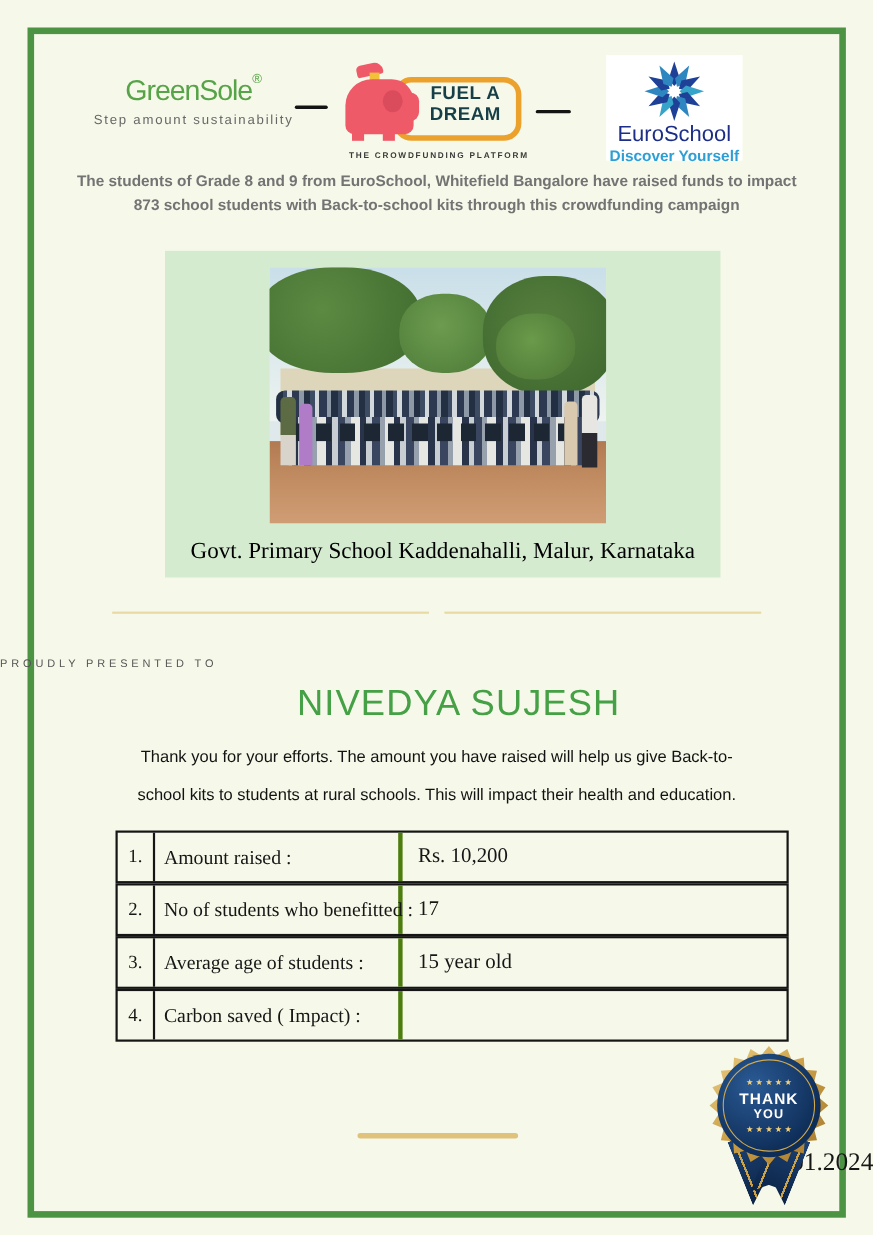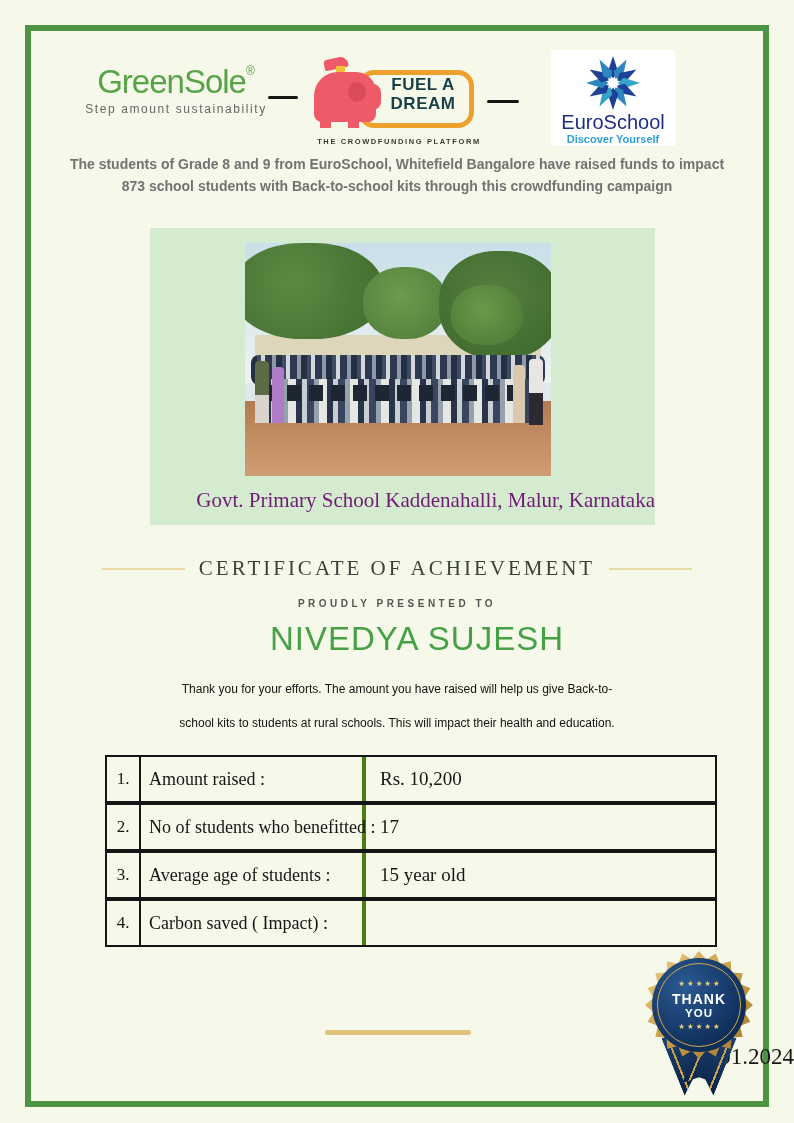--- a/index.html
+++ b/index.html
@@ -3,21 +3,21 @@
 <meta charset="utf-8">
 <style>
   html,body{margin:0;padding:0;background:#e9e9e9;}
   .page{position:relative;width:794px;height:1123px;background:#f6f9e9;margin:0 auto;
         font-family:"Liberation Sans",sans-serif;overflow:hidden;}
   .frame{position:absolute;left:25px;top:25px;width:744px;height:1082px;
          border:6px solid #4d9344;box-sizing:border-box;}
 
   
   .gs-logo{position:absolute;left:78px;top:64px;width:196px;text-align:center;}
-  .gs-name{font-size:33px;font-weight:400;color:#57a348;letter-spacing:-1px;line-height:36px;text-align:center;}
+  .gs-name{font-size:26px;font-weight:400;color:#57a348;letter-spacing:-1px;line-height:36px;text-align:center;}
   .gs-reg{font-size:12px;vertical-align:top;color:#57a348;}
   .gs-tag{font-size:12px;color:#676767;letter-spacing:1.6px;margin-top:2px;}
   .logo-dash{position:absolute;height:3px;background:#141414;border-radius:2px;}
   .dash1{left:268px;top:96px;width:30px;}
   .dash2{left:487px;top:100px;width:32px;}
 
   .fad-logo{position:absolute;left:312px;top:58px;width:166px;height:88px;}
   .fad-frame{position:absolute;left:46px;top:12px;width:116px;height:58px;
              border:5px solid #eda12d;border-radius:16px;box-sizing:border-box;}
   .fad-pig{position:absolute;left:2px;top:14px;width:62px;height:50px;background:#ee5a68;
@@ -33,21 +33,21 @@
             border-radius:4px 8px 2px 2px;transform:rotate(-12deg);}
   .fad-text{position:absolute;left:64px;top:17px;width:94px;text-align:center;
             font-weight:bold;font-size:17px;line-height:19px;color:#173f47;letter-spacing:.5px;}
   .fad-tag{position:absolute;left:4px;bottom:0;width:100%;text-align:center;
            font-size:7.5px;letter-spacing:1.6px;color:#3a3a3a;font-weight:600;}
 
   .es-logo{position:absolute;left:551px;top:50px;width:124px;height:96px;background:#ffffff;
            text-align:center;}
   .es-burst{display:block;margin:4px auto 0 auto;}
   .es-name{font-size:20px;font-weight:normal;color:#1c2e87;line-height:20px;}
-  .es-tag{font-size:11px;font-weight:bold;color:#2e9fd4;margin-top:1px;}
+  .es-tag{font-size:14px;font-weight:bold;color:#2e9fd4;margin-top:1px;}
 
   
   .intro{position:absolute;left:47px;top:153px;width:700px;text-align:center;
          font-size:14px;font-weight:bold;color:#737373;line-height:22px;}
 
   
   .photo-card{position:absolute;left:150px;top:228px;width:505px;height:297px;background:#d5ebd0;}
   .photo{position:absolute;left:95px;top:15px;width:306px;height:233px;overflow:hidden;background:#dfe8ea;}
   .ph-sky{position:absolute;left:0;top:0;width:100%;height:140px;
           background:linear-gradient(180deg,#c9dfe9 0%,#eef3f0 100%);}
@@ -65,33 +65,33 @@
           background:repeating-linear-gradient(90deg,#233043 0 6px,#3d4c63 6px 10px,#d3d8dc 10px 14px,#2c3950 14px 21px,#8e99a8 21px 25px);}
   .crowd-front{position:absolute;left:12px;top:136px;width:282px;height:44px;border-radius:6px;filter:blur(.6px);
           background:repeating-linear-gradient(90deg,#e6e7e3 0 8px,#29344a 8px 14px,#c9ced2 14px 19px,#3a4560 19px 26px,#97a1ae 26px 31px);}
   .kits{position:absolute;left:20px;top:142px;width:266px;height:16px;filter:blur(.4px);
           background:repeating-linear-gradient(90deg,#1d2633 0 14px,transparent 14px 22px);}
   .adult{position:absolute;border-radius:4px 4px 0 0;}
   .a1{left:10px;top:118px;width:14px;height:62px;background:linear-gradient(180deg,#5d6b44 55%,#d8d4cc 55%);}
   .a2{left:27px;top:124px;width:12px;height:56px;background:#b07cc7;}
   .a3{right:26px;top:122px;width:12px;height:58px;background:#d9c9ae;}
   .a4{right:8px;top:116px;width:14px;height:66px;background:linear-gradient(180deg,#e8e6e2 52%,#2a2a30 52%);}
-  .photo-caption{position:absolute;left:0;bottom:12px;width:100%;text-align:right;
-          font-family:"Liberation Serif",serif;font-size:21px;color:#701a75;}
+  .photo-caption{position:absolute;left:0;bottom:12px;width:100%;text-align:center;
+          font-family:"Liberation Serif",serif;font-size:21px;color:#000000;}
 
   
   .heading-row{position:absolute;left:102px;top:556px;width:590px;display:flex;align-items:center;gap:14px;}
   .heading-line{flex:1;height:2px;background:#e9d9a4;}
   .heading-text{font-family:"Liberation Serif",serif;font-size:21px;letter-spacing:3px;color:#3a413c;white-space:nowrap;}
-  .presented{position:absolute;left:0;top:598px;width:100%;text-align:center;
-          font-size:10px;letter-spacing:3.5px;color:#555555;font-weight:700;}
+  .presented{position:absolute;left:0;top:598px;width:100%;
+          font-size:10px;letter-spacing:3.5px;color:#555555;font-weight:400;}
   .recipient{position:absolute;left:0;top:620px;width:100%;text-align:center;
           font-size:33px;letter-spacing:1px;color:#45a046;padding-left:20px;}
   .message{position:absolute;left:37px;top:672px;width:720px;text-align:center;
-          font-size:12px;color:#121212;line-height:34px;}
+          font-size:15px;color:#121212;line-height:34px;}
 
   
   .stats{position:absolute;left:105px;top:755px;width:612px;}
   .stats-row{display:grid;grid-template-columns:34px 225px 1fr;height:48px;box-sizing:border-box;
           border:2px solid #151515;font-family:"Liberation Serif",serif;color:#161616;}
   .cell{display:flex;align-items:center;box-sizing:border-box;}
   .cell-num{justify-content:center;border-right:2px solid #151515;font-size:17px;}
   .cell-label{padding-left:8px;border-right:4px solid #4d7c0f;font-size:18px;white-space:nowrap;}
   .cell-value{padding-left:14px;font-size:19px;}
 
@@ -195,21 +195,20 @@
       <div class="adult a1"></div>
       <div class="adult a2"></div>
       <div class="adult a3"></div>
       <div class="adult a4"></div>
     </div>
     <div class="photo-caption">Govt. Primary School Kaddenahalli, Malur, Karnataka</div>
   </div>
 
   <div class="heading-row">
     <div class="heading-line"></div>
-    <div class="heading-text">CERTIFICATE OF ACHIEVEMENT</div>
     <div class="heading-line"></div>
   </div>
   <div class="presented">PROUDLY PRESENTED TO</div>
   <div class="recipient">NIVEDYA SUJESH</div>
   <div class="message">
     <div>Thank you for your efforts. The amount you have raised will help us give Back-to-</div>
     <div>school kits to students at rural schools. This will impact their health and education.</div>
   </div>
 
   <div class="stats">

